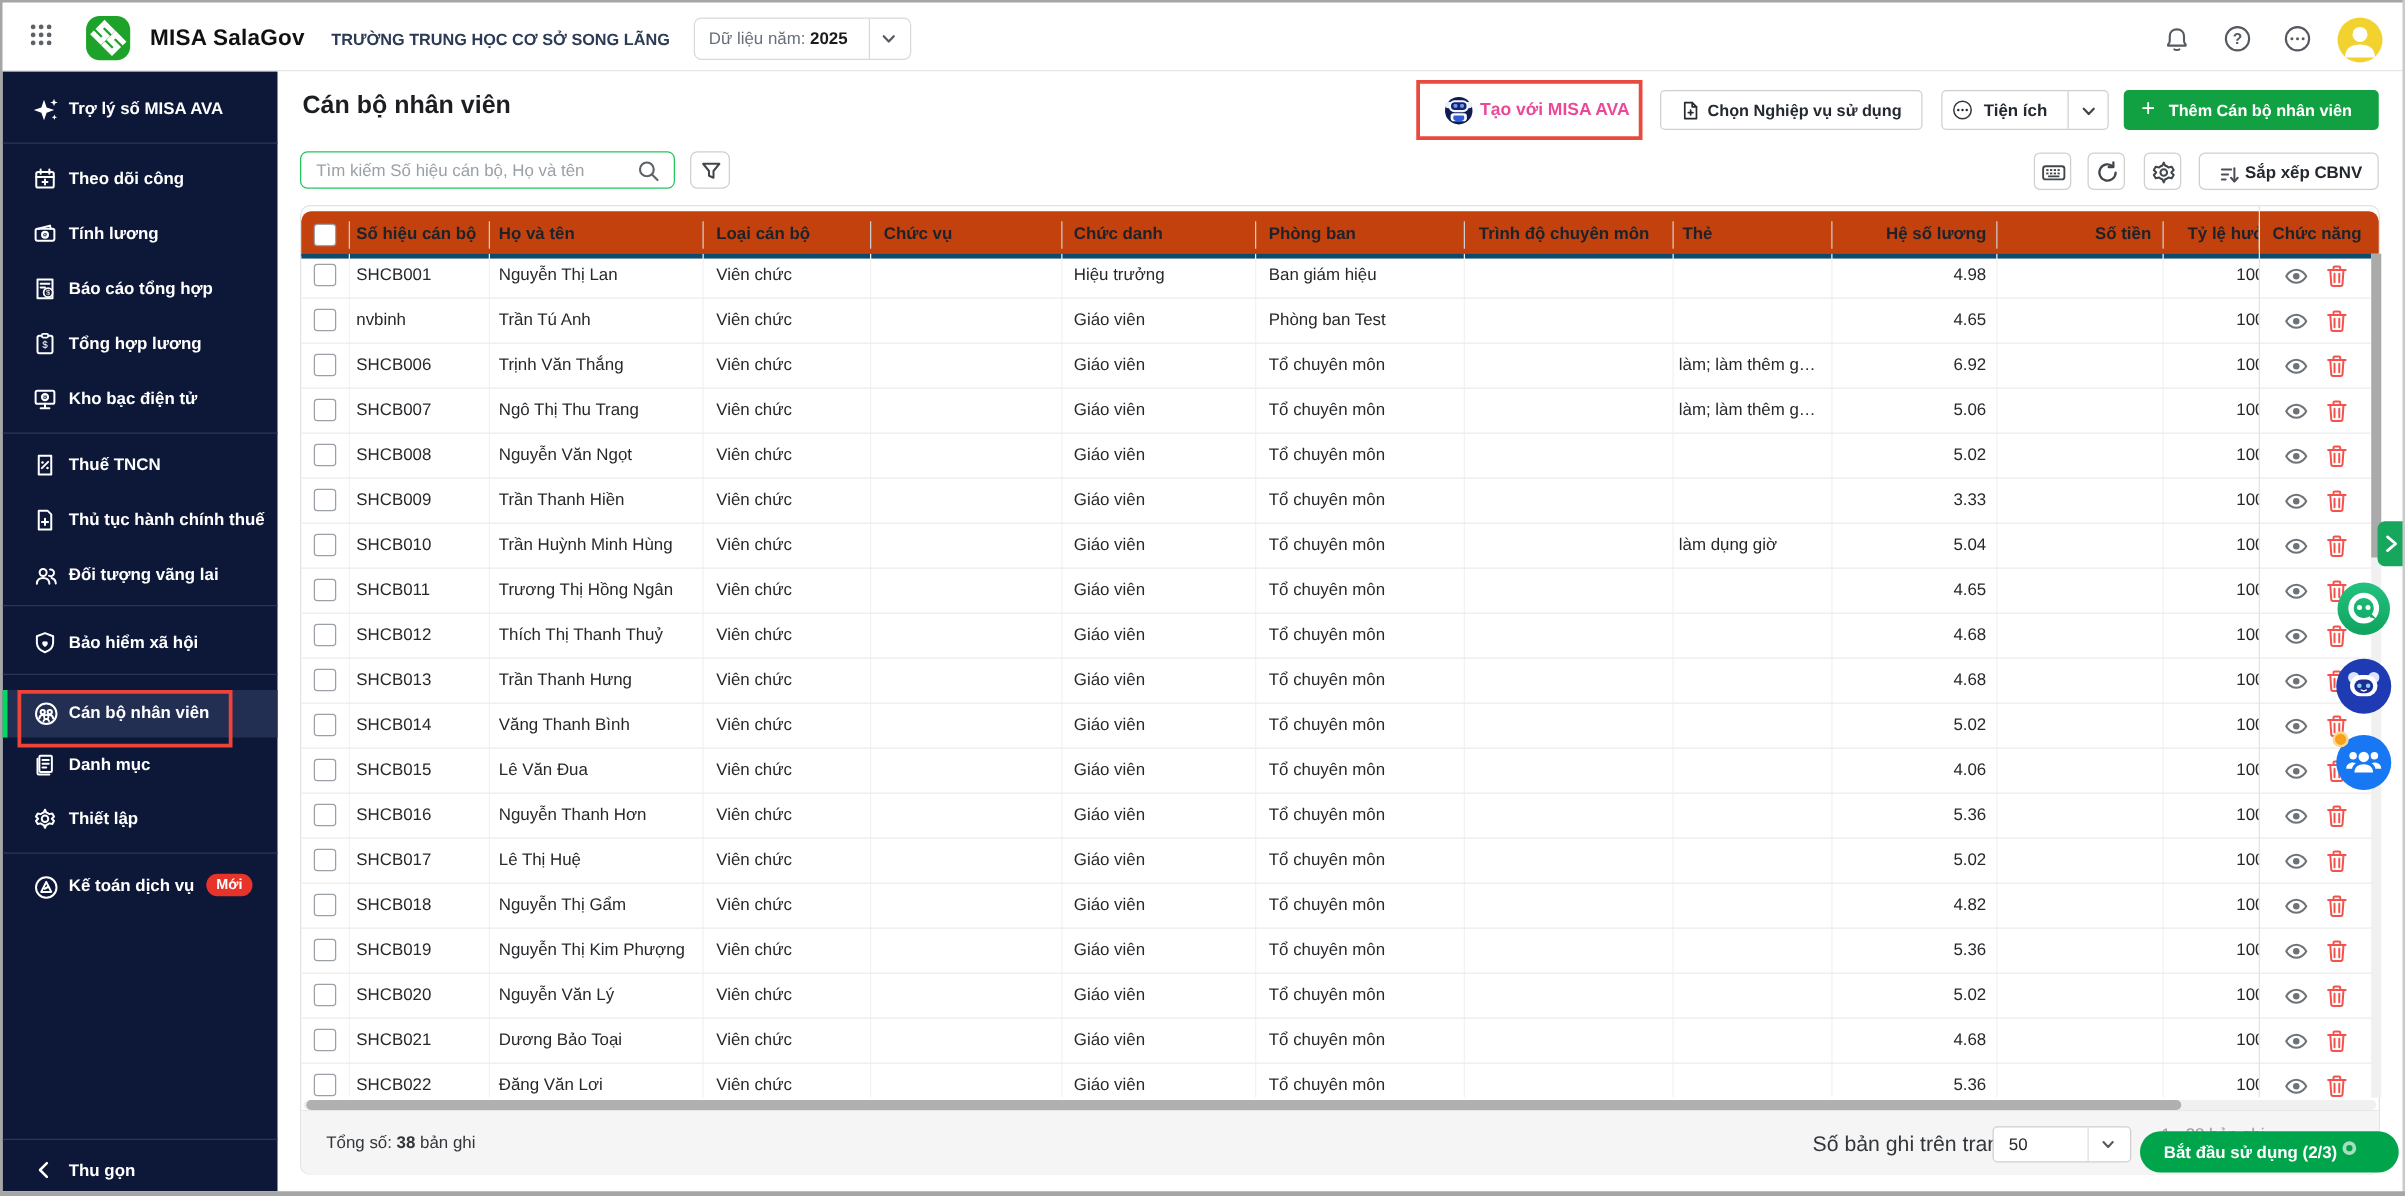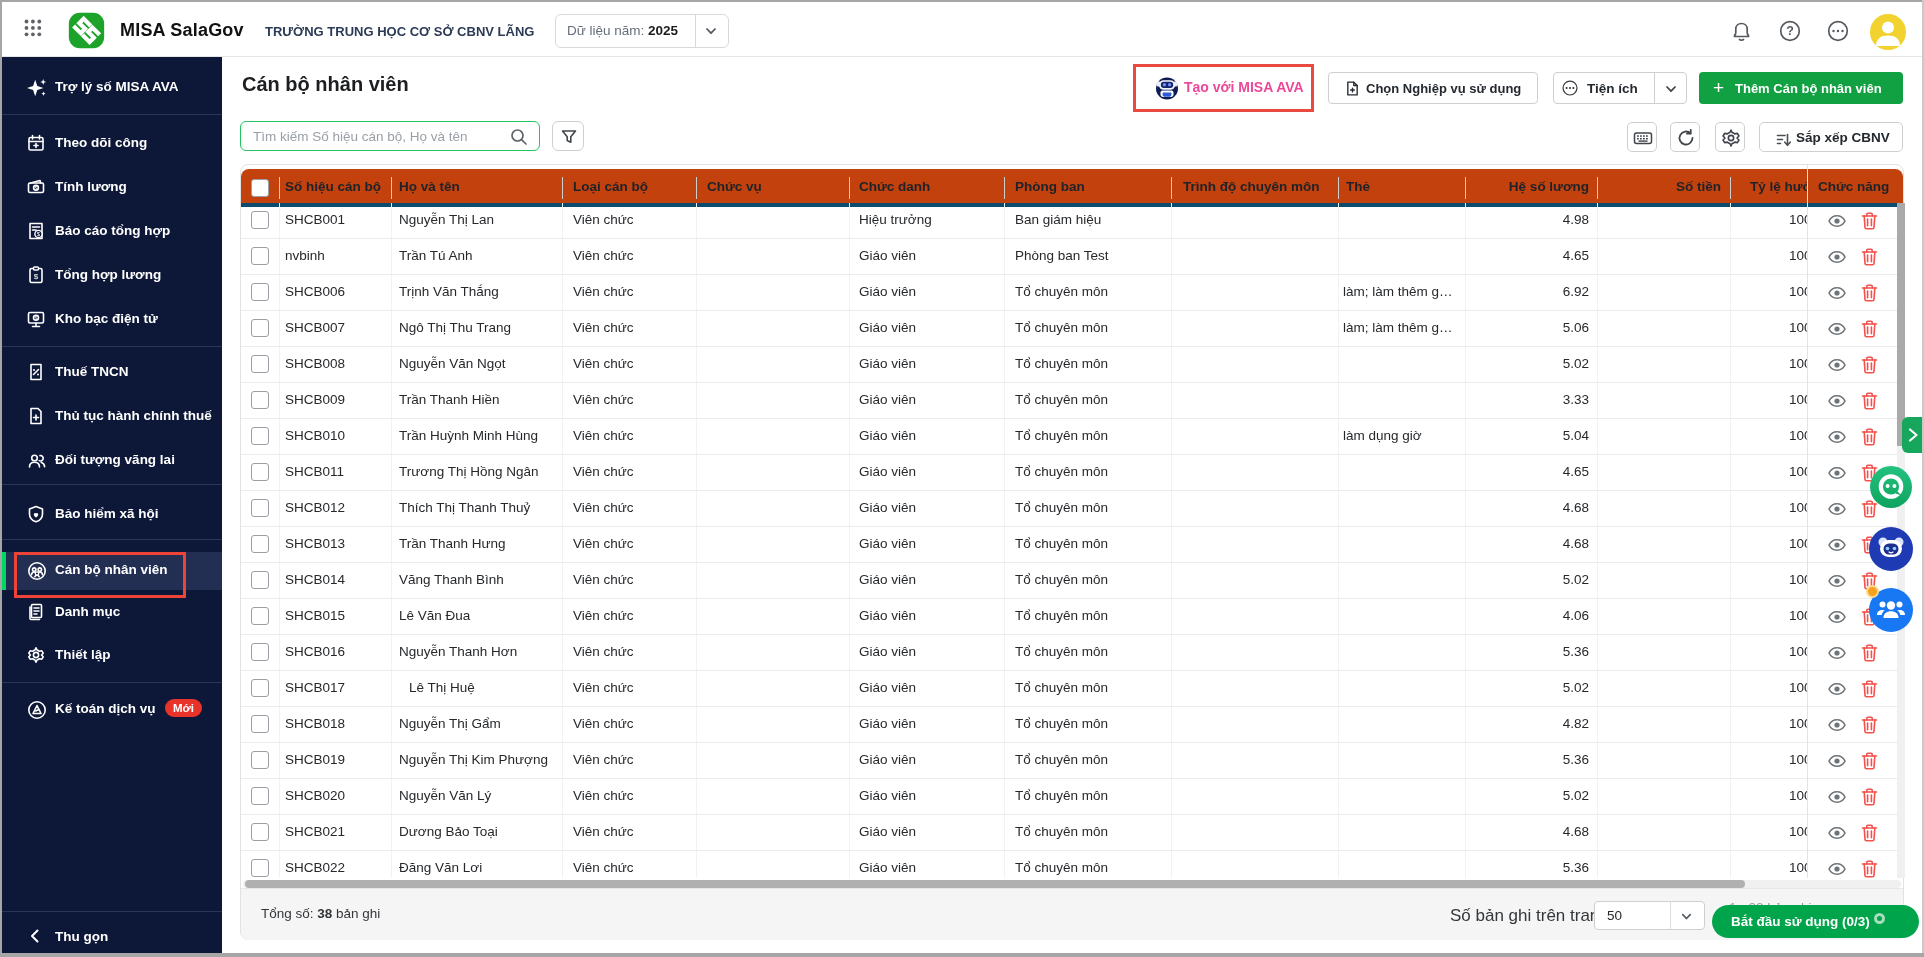--- a/index.html
+++ b/index.html
@@ -120,21 +120,21 @@
         <circle cx="17.3" cy="17.3" r="1.9" fill="#5f6368"></circle>
       </svg></div>
 <div id="logo"><svg width="37" height="37" viewBox="0 0 44 44" xmlns="http://www.w3.org/2000/svg">
 <rect x="1" y="1" width="42" height="42" rx="13" fill="#1ea32a"></rect>
 <g transform="rotate(45 22 22)" stroke="#fff" stroke-width="5" fill="none" stroke-linecap="square" stroke-linejoin="miter">
 <path d="M 19.4 14.6 L 9.8 14.6 L 9.8 21.8 L 19.4 21.8 L 19.4 29 L 9.8 29"></path>
 <path d="M 34.2 14.6 L 24.6 14.6 L 24.6 21.8 L 34.2 21.8 L 34.2 29 L 24.6 29"></path>
 </g>
       </svg></div>
 <div id="prodname">MISA SalaGov</div>
-<div id="schoolname">TRƯỜNG TRUNG HỌC CƠ SỞ CBNV LÃNG</div>
+<div id="schoolname">TRƯỜNG TRUNG HỌC CƠ SỞ SONG LÃNG</div>
 <div id="yearbox">
       <span class="lab">Dữ liệu năm: <span class="val">2025</span></span>
       <span class="sep"></span>
       <span class="chev"><svg width="14" height="14" viewBox="0 0 14 14" xmlns="http://www.w3.org/2000/svg">
           <path d="M3 5 L7 9.2 L11 5" fill="none" stroke="#555a60" stroke-width="1.8" stroke-linecap="round" stroke-linejoin="round"></path>
         </svg></span>
     </div>
 <span class="topic" style="left:1728px;"><svg width="23" height="24" viewBox="0 0 23 24" xmlns="http://www.w3.org/2000/svg">
         <g fill="none" stroke="#555a60" stroke-width="1.7" stroke-linecap="round" stroke-linejoin="round">
           <path d="M4.5 17.5 H18.5 V16.5 C17.6 15.8 17.2 14.8 17.2 13.5 V10 C17.2 6.8 14.9 4.5 11.5 4.5 C8.1 4.5 5.8 6.8 5.8 10 V13.5 C5.8 14.8 5.4 15.8 4.5 16.5 Z"></path>
@@ -742,21 +742,21 @@
                 <path d="M2.5 5 H16.5"></path>
                 <path d="M6.8 5 V3.2 C6.8 2.6 7.2 2.2 7.8 2.2 H11.2 C11.8 2.2 12.2 2.6 12.2 3.2 V5"></path>
                 <path d="M4.2 5 L5 16.4 C5.05 17.2 5.6 17.8 6.4 17.8 H12.6 C13.4 17.8 13.95 17.2 14 16.4 L14.8 5"></path>
                 <path d="M7.6 8 V14.8 M11.4 8 V14.8"></path>
               </g>
             </svg></span>
 </div>
 <div class="tr" style="top:468px">
 <div class="cb" style="top:8px"></div>
 <div class="td" style="left:44px">SHCB017</div>
-<div class="td" style="left:168px">Lê Thị Huệ</div>
+<div class="td" style="left:158px">Lê Thị Huệ</div>
 <div class="td" style="left:332px">Viên chức</div>
 <div class="td" style="left:618px">Giáo viên</div>
 <div class="td" style="left:774px">Tổ chuyên môn</div>
 <div class="td num" style="left:1248px;width:100px">5.02</div>
 <div class="td" style="left:1548px;width:18px;overflow:hidden">100</div>
 <span style="position:absolute;left:1586px;top:8px"><svg width="20" height="20" viewBox="0 0 20 20" xmlns="http://www.w3.org/2000/svg">
               <path d="M10 4.8 C5.8 4.8 2.9 8.2 2 10 C2.9 11.8 5.8 15.2 10 15.2 C14.2 15.2 17.1 11.8 18 10 C17.1 8.2 14.2 4.8 10 4.8 Z" fill="none" stroke="#6e7378" stroke-width="1.6"></path>
               <circle cx="10" cy="10" r="2.6" fill="#6e7378"></circle>
             </svg></span>
 <span style="position:absolute;left:1619px;top:8px"><svg width="19" height="20" viewBox="0 0 19 20" xmlns="http://www.w3.org/2000/svg">
@@ -892,21 +892,21 @@
 <div id="pagesel">
           <span class="v">50</span>
           <span class="sep"></span>
           <span class="chev"><svg width="13" height="13" viewBox="0 0 14 14" xmlns="http://www.w3.org/2000/svg">
               <path d="M3 5 L7 9.2 L11 5" fill="none" stroke="#555a60" stroke-width="1.8" stroke-linecap="round" stroke-linejoin="round"></path>
             </svg></span>
         </div>
 <span id="ghosttxt">1 - 38 bản ghi</span>
 </div>
 <div id="pillbtn">
-        <span class="t">Bắt đầu sử dụng (0/3)</span>
+        <span class="t">Bắt đầu sử dụng (2/3)</span>
         <span class="ring"></span>
       </div>
 </div>
 </div>
 <div id="greentab">
     <svg width="14" height="16" viewBox="0 0 14 16" xmlns="http://www.w3.org/2000/svg">
       <path d="M4 2.5 L10.5 8 L4 13.5" fill="none" stroke="#fff" stroke-width="2.2" stroke-linecap="round" stroke-linejoin="round"></path>
     </svg>
   </div>
 <div class="floater" style="left:1870px;top:466px;width:42px;height:42px;background:linear-gradient(180deg,#23c27f,#0fa35f);">

